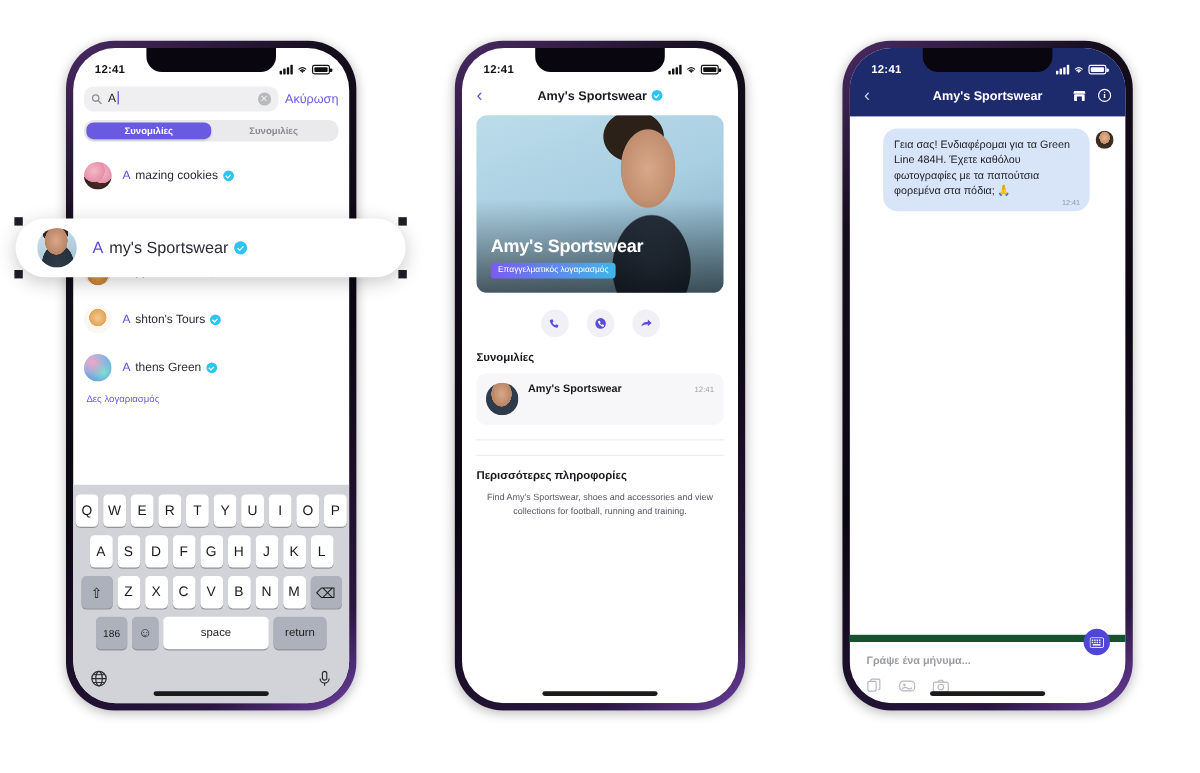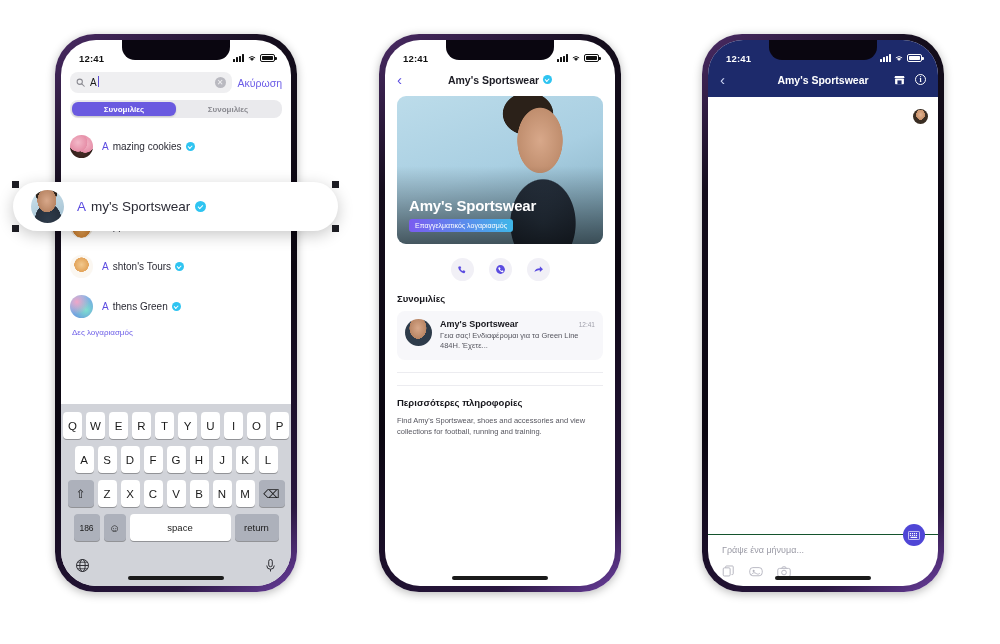--- a/index.html
+++ b/index.html
@@ -107,21 +107,21 @@
   .kbd { position:absolute; left:0; right:0; bottom:0; height:182px; background:#d1d3d9; padding-top:8px; }
   .krow { display:flex; justify-content:center; gap:4px; margin-bottom:7px; }
   .key { background:#fff; border-radius:4px; box-shadow:0 1px 0 rgba(0,0,0,.3);
          font-size:11.5px; color:#1a1a1a; height:27px; width:19px;
          display:flex;align-items:center;justify-content:center; }
   .krow.r2 { padding: 0 10px; }
   .krow.r3 { padding: 0 0px; }
   .key.wide { width:26px; background:#adb1bb; }
   .key.num { width:26px; background:#adb1bb; font-size:8.5px; }
   .key.emoji { width:22px; background:#adb1bb; font-size:11px;}
-  .key.space { width:101px; font-size:9.5px; }
+  .key.space { width:88px; font-size:9.5px; }
   .key.ret { width:44px; background:#adb1bb; font-size:9.5px; }
   .kbot { display:flex; align-items:center; justify-content:space-between;
           padding: 4px 14px 0; height:30px; color:#2a2a30; }
 
   
   .p2 { color:#111; background:#fff; height:100%; }
   .navbar2 { display:flex; align-items:center; padding: 2px 12px 9px; position:relative; }
   .nav-back { font-size:15px; color:#5b4ce0; line-height:1; }
   .nav-title { position:absolute; left:0; right:0; text-align:center;
                font-size:10.5px; font-weight:700; color:#1c1c24; display:flex;
@@ -151,42 +151,42 @@
   .conv-card .av2 { width:27px;height:27px;border-radius:50%;flex:none;overflow:hidden;
     background: radial-gradient(ellipse 12px 15px at 48% 34%, #d8a88a 0%, #b88564 70%, #2e3b4a 72%),
                 linear-gradient(160deg,#bcdcea,#8fb6c9); }
   .conv-main { flex:1; min-width:0; }
   .conv-top { display:flex; align-items:baseline; }
   .conv-name { font-size:9px; font-weight:700; color:#16161c; }
   .conv-time { margin-left:auto; font-size:6.5px; color:#a0a0ab; }
   .conv-msg { font-size:7.5px; color:#56565f; line-height:1.38; margin-top:2px; }
   .divider { height:1px; background:#ececf0; margin: 12px 12px 11px; }
   .addr { font-size:7.5px; color:#56565f; }
-  .moretxt { font-size:7.5px; color:#56565f; line-height:1.5; margin-top:5px; }
+  .moretxt { font-size:7.5px; color:#56565f; line-height:1.5; margin-top:5px;text-align:center; }
 
   
   .p3 { height:100%; background:#fff; display:flex; flex-direction:column; }
   .p3 .navwrap { background:#1d2a6b; color:#fff; }
   .navbar3 { display:flex; align-items:center; padding: 2px 12px 10px; position:relative; }
   .navbar3 .nav-back { color:#cdd6f5; }
   .navbar3 .nav-title { color:#fff; font-size:10.5px; font-weight:700; }
   .nav-icons { margin-left:auto; display:flex; align-items:center; gap:10px; z-index:2; }
   .icon-store { width:11px;height:10px; }
   .icon-info { width:11px;height:11px;border:1.2px solid #fff;border-radius:50%;
                font-size:7.5px;line-height:9px;text-align:center;font-weight:700; font-family:"Liberation Serif",serif;}
   .chatbody { flex:1; padding: 10px 10px 0; position:relative; }
   .msgrow { display:flex; gap:5px; align-items:flex-start; justify-content:flex-end; }
   .bubble { background:#d8e5f8; border-radius:12px; padding: 7px 9px 10px;
             max-width:172px; position:relative; }
   .bubble p { font-size:9px; color:#1c1c24; line-height:1.45; }
   .btime { position:absolute; right:8px; bottom:3px; font-size:6px; color:#8d9bb0; }
   .msg-av { width:15px;height:15px;border-radius:50%;flex:none;margin-top:2px;
     background: radial-gradient(ellipse 6px 7px at 50% 38%, #e2b492 0%, #c7906a 72%, #3a2d22 74%),
                 linear-gradient(160deg,#cfe4ee,#9dbcce); }
-  .composer { border-top:1px solid #14532d; padding: 10px 14px 8px; }
+  .composer { border-top:6px solid #14532d; padding: 10px 14px 8px; font-weight: bold; }
   .ph { font-size:9px; color:#9b9ba6; }
   .comp-icons { display:flex; align-items:center; gap:14px; margin-top:10px; color:#b5b5bf; }
   .kbd-fab { position:absolute; right:13px; bottom:40px; width:22px;height:22px;
              border-radius:50%; background:#4f46d6; display:flex;align-items:center;justify-content:center; }
 </style>
 </head>
 <body>
 
 <div class="stage">
 
@@ -410,21 +410,20 @@
 
         <div class="sect">
           <h3>Συνομιλίες</h3>
           <div class="conv-card">
             <div class="av2"></div>
             <div class="conv-main">
               <div class="conv-top">
                 <span class="conv-name">Amy's Sportswear</span>
                 <span class="conv-time">12:41</span>
               </div>
-              <div class="conv-msg">Γεια σας! Ενδιαφέρομαι για τα Green Line 484H. Έχετε...</div>
             </div>
           </div>
         </div>
 
         <div class="divider"></div>
 
 
         <div class="divider"></div>
 
         <div class="sect">
@@ -469,20 +468,24 @@
                 <rect x="1.6" y="4.8" width="12.8" height="8.4" rx="1" fill="#fff"></rect>
                 <rect x="5" y="7.6" width="6" height="5.6" fill="#1d2a6b"></rect>
               </svg>
               <span class="icon-info">i</span>
             </span>
           </div>
         </div>
 
         <div class="chatbody">
           <div class="msgrow">
+            <div class="bubble">
+              <p>Γεια σας! Ενδιαφέρομαι για τα Green Line 484H. Έχετε καθόλου φωτογραφίες με τα παπούτσια φορεμένα στα πόδια; 🙏</p>
+              <span class="btime">12:41</span>
+            </div>
             <div class="msg-av"></div>
           </div>
         </div>
 
         <div class="composer">
           <div class="ph">Γράψε ένα μήνυμα...</div>
           <div class="comp-icons">
             <svg width="13" height="13" viewBox="0 0 16 16">
               <rect x="1.5" y="3.5" width="8.5" height="10" rx="1.4" fill="none" stroke="currentColor" stroke-width="1.2"></rect>
               <path d="M4.5 3.5V2.2a1 1 0 011-1h7.3a1 1 0 011 1v8.6a1 1 0 01-1 1h-1" fill="none" stroke="currentColor" stroke-width="1.2"></path>

